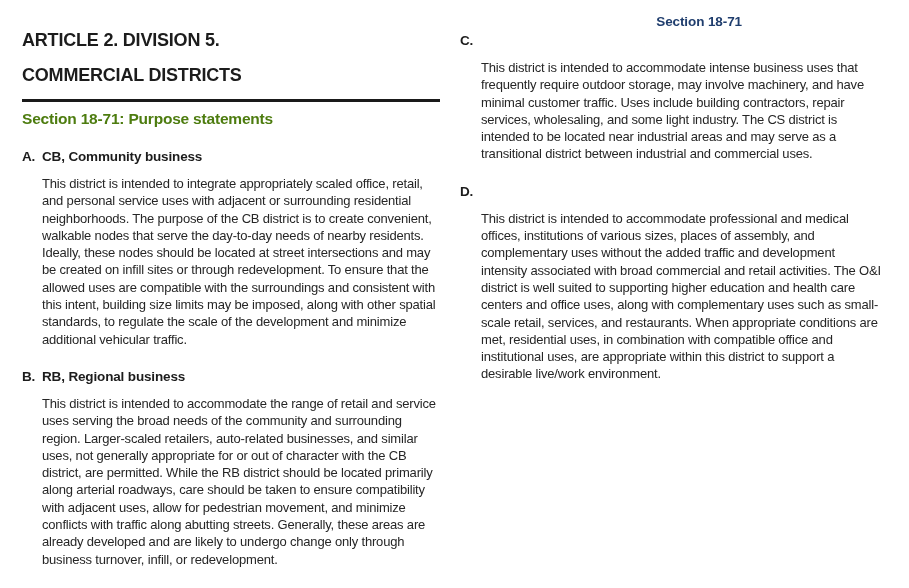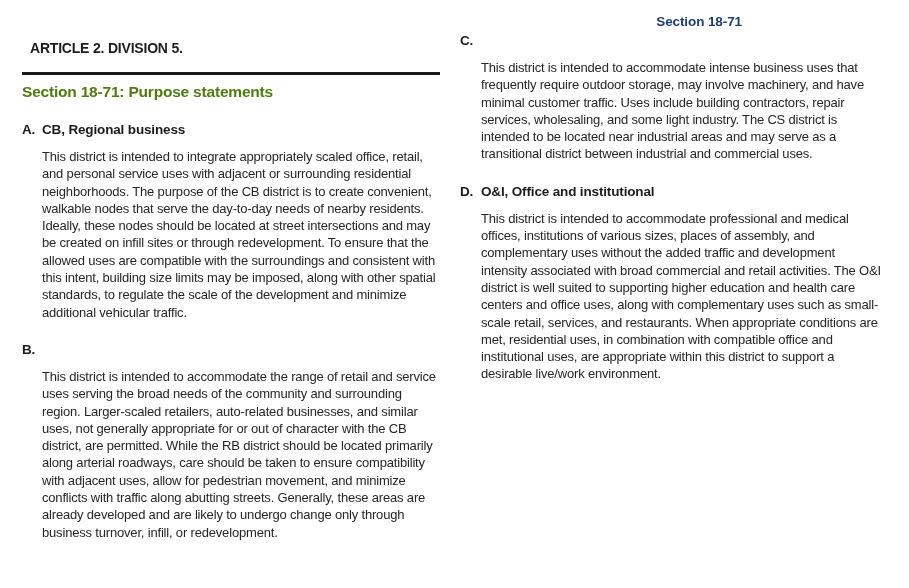--- a/index.html
+++ b/index.html
@@ -37,22 +37,22 @@
     left: 22px;
     top: 30px;
     width: 418px;
   }
   .col-right {
     left: 460px;
     top: 33px;
     width: 421px;
   }
   .doc-title {
-    margin: 8px;
-    font-size: 14px;
+    margin: 0;
+    font-size: 18px;
     font-weight: bold;
     line-height: 20px;
     letter-spacing: -0.2px;
     color: #1c1c1c;
   }
   .doc-title.second {
     margin-top: 15px;
   }
   .rule {
     border: none;
@@ -99,51 +99,52 @@
 </style>
 </head>
 <body>
 
 <div class="page">
 
   <div class="section-ref">Section 18-71</div>
 
   <div class="col col-left">
     <h1 class="doc-title">ARTICLE 2. DIVISION 5.</h1>
+    <h1 class="doc-title second">COMMERCIAL DISTRICTS</h1>
 
     <hr class="rule">
 
     <h2 class="section-heading">Section 18-71: Purpose statements</h2>
 
     <div class="subsection">
       <div class="sub-head">
         <span class="sub-letter">A.</span>
-        <span class="sub-title">CB, Regional business</span>
+        <span class="sub-title">CB, Community business</span>
       </div>
       <p class="body-text">This district is intended to integrate appropriately scaled office, retail, and personal service uses with adjacent or surrounding residential neighborhoods. The purpose of the CB district is to create convenient, walkable nodes that serve the day-to-day needs of nearby residents. Ideally, these nodes should be located at street intersections and may be created on infill sites or through redevelopment. To ensure that the allowed uses are compatible with the surroundings and consistent with this intent, building size limits may be imposed, along with other spatial standards, to regulate the scale of the development and minimize additional vehicular traffic.</p>
     </div>
 
     <div class="subsection">
       <div class="sub-head">
         <span class="sub-letter">B.</span>
+        <span class="sub-title">RB, Regional business</span>
       </div>
       <p class="body-text">This district is intended to accommodate the range of retail and service uses serving the broad needs of the community and surrounding region. Larger-scaled retailers, auto-related businesses, and similar uses, not generally appropriate for or out of character with the CB district, are permitted. While the RB district should be located primarily along arterial roadways, care should be taken to ensure compatibility with adjacent uses, allow for pedestrian movement, and minimize conflicts with traffic along abutting streets. Generally, these areas are already developed and are likely to undergo change only through business turnover, infill, or redevelopment.</p>
     </div>
   </div>
 
   <div class="col col-right">
     <div class="subsection first-right">
       <div class="sub-head">
         <span class="sub-letter">C.</span>
       </div>
       <p class="body-text">This district is intended to accommodate intense business uses that frequently require outdoor storage, may involve machinery, and have minimal customer traffic. Uses include building contractors, repair services, wholesaling, and some light industry. The CS district is intended to be located near industrial areas and may serve as a transitional district between industrial and commercial uses.</p>
     </div>
 
     <div class="subsection">
       <div class="sub-head">
         <span class="sub-letter">D.</span>
-        <span class="sub-title">O&amp;I, Office and institutional</span>
       </div>
       <p class="body-text">This district is intended to accommodate professional and medical offices, institutions of various sizes, places of assembly, and complementary uses without the added traffic and development intensity associated with broad commercial and retail activities. The O&amp;I district is well suited to supporting higher education and health care centers and office uses, along with complementary uses such as small-scale retail, services, and restaurants. When appropriate conditions are met, residential uses, in combination with compatible office and institutional uses, are appropriate within this district to support a desirable live/work environment.</p>
     </div>
   </div>
 
 </div>
 
 </body></html>

